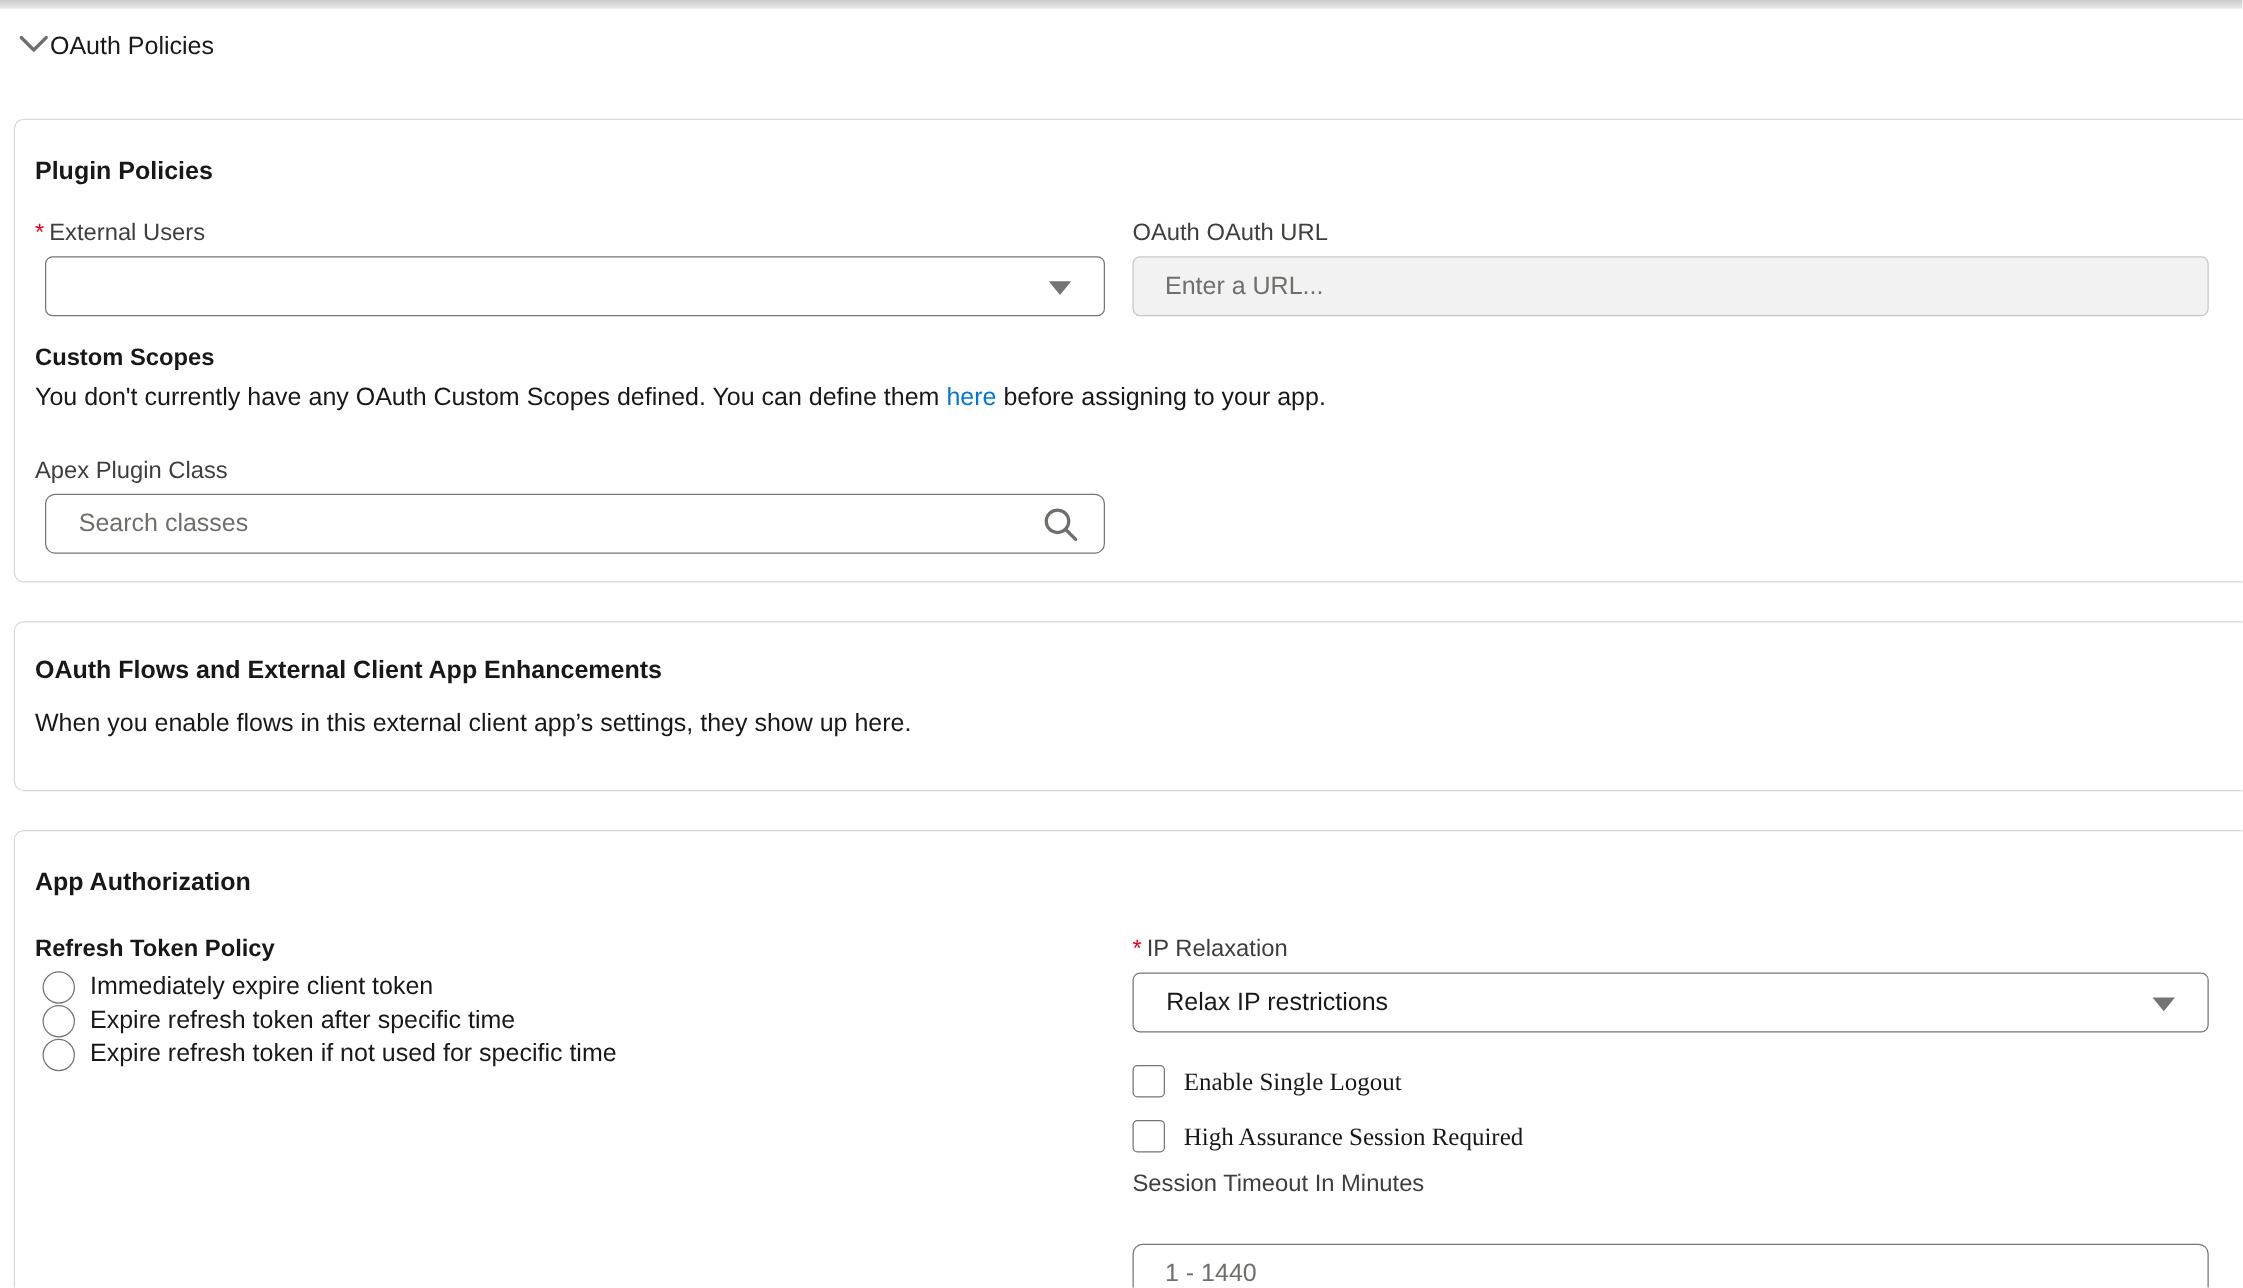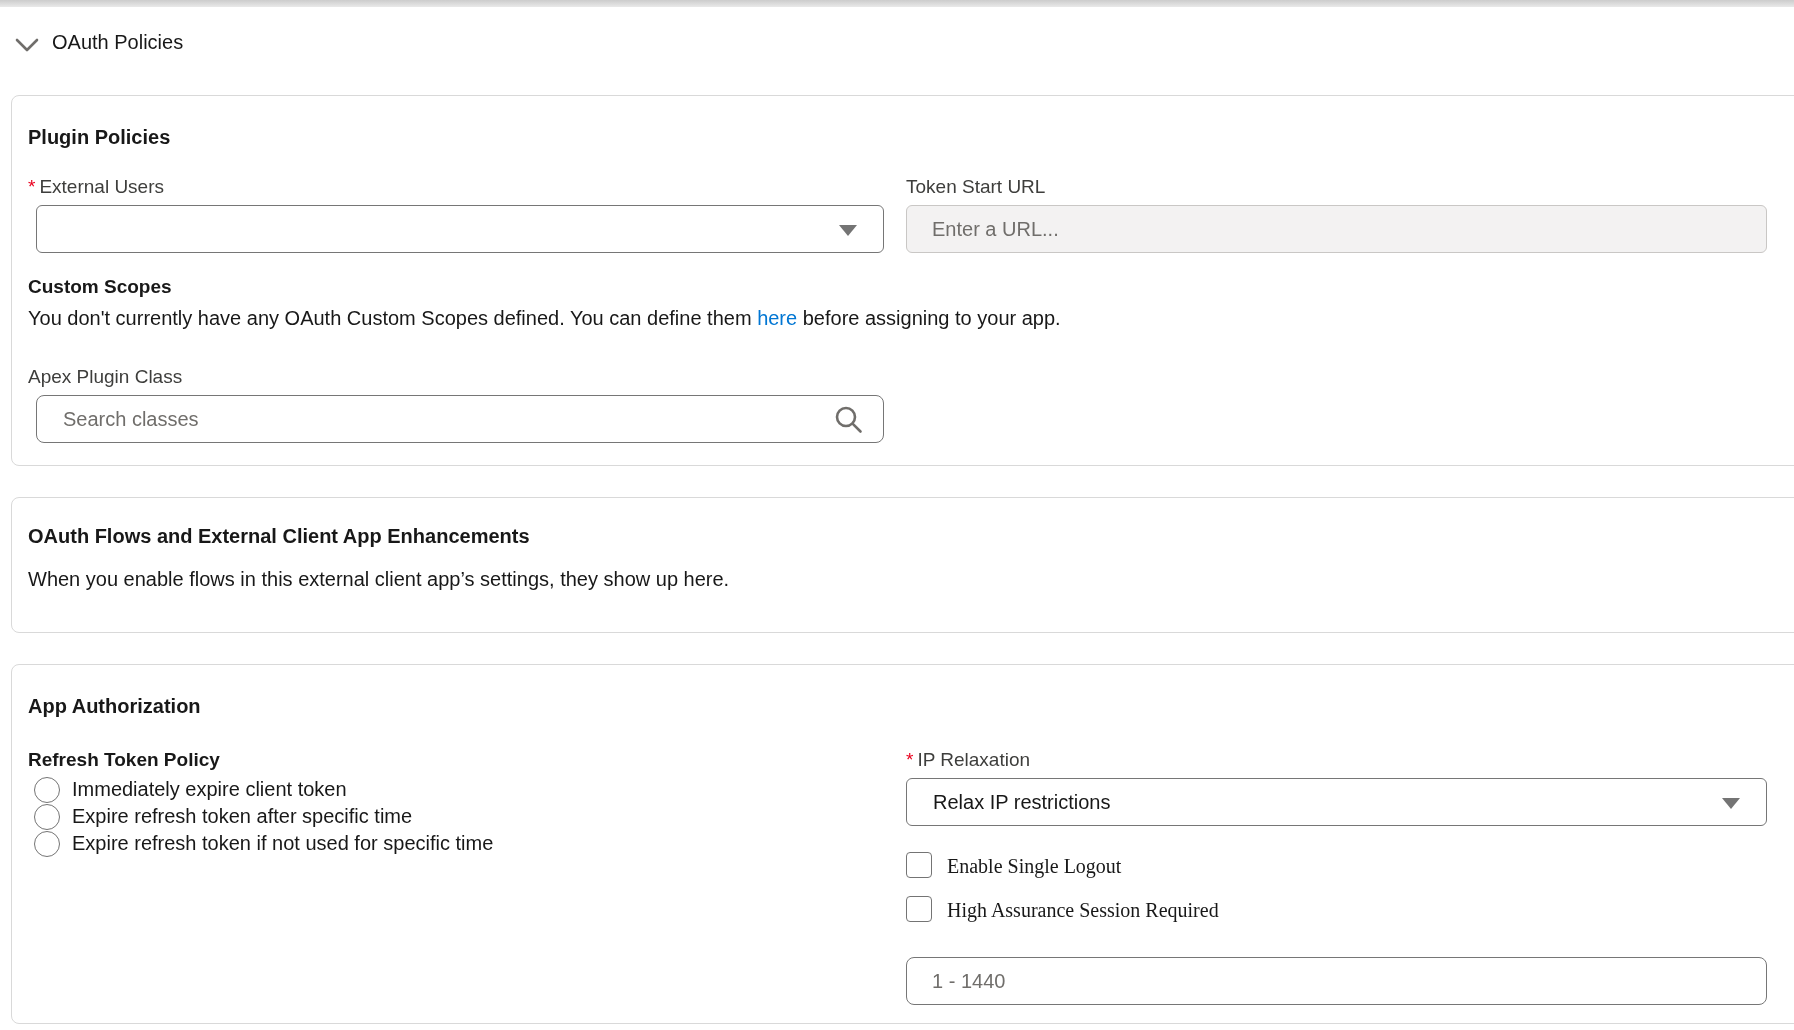--- a/index.html
+++ b/index.html
@@ -12,22 +12,21 @@
     overflow: hidden;
     position: relative;
   }
   .top-rule {
     height: 7px;
     background: linear-gradient(to bottom, #cccccc, #e9e9e9);
     width: 100%;
   }
   .section-header {
     display: flex;
-    align-items: flex-end;
-    gap: 12px;
+    align-items: flex-start;
     margin: 19px 0 0 14px;
     height: 28px;
   }
   .chevron { display: inline-flex; align-items: center; }
   .section-title {
     font-size: 20px;
     font-weight: 400;
     color: #181818;
   }
   .card {
@@ -192,21 +191,21 @@
   <div class="card-heading">Plugin Policies</div>
 
   <div class="two-col form-row">
     <div class="col-left">
       <span class="field-label"><span class="req">*</span><span>External Users</span></span>
       <div class="dropdown dd-left">
         <span class="dd-arrow"></span>
       </div>
     </div>
     <div class="col-right">
-      <span class="field-label">Token Start URL</span>
+      <span class="field-label">OAuth OAuth URL</span>
       <input class="text-input input-right disabled-input" disabled="" placeholder="Enter a URL..." style="">
     </div>
   </div>
 
   <div class="custom-scopes">
     <div class="sub-heading">Custom Scopes</div>
     <div class="scopes-text"><span>You don't currently have any OAuth Custom Scopes defined. You can define them </span><a>here</a><span> before assigning to your app.</span></div>
   </div>
 
   <div class="apex-block">
@@ -265,16 +264,17 @@
 
       <div class="checkbox-row first">
         <span class="checkbox"></span>
         <span class="checkbox-label">Enable Single Logout</span>
       </div>
       <div class="checkbox-row second">
         <span class="checkbox"></span>
         <span class="checkbox-label">High Assurance Session Required</span>
       </div>
 
+      <span class="field-label session-label">Session Timeout In Minutes</span>
       <input class="text-input input-right" style="border-radius: 8px; margin-top: 35px;" placeholder="1 - 1440">
     </div>
   </div>
 </div>
 
 </body></html>

